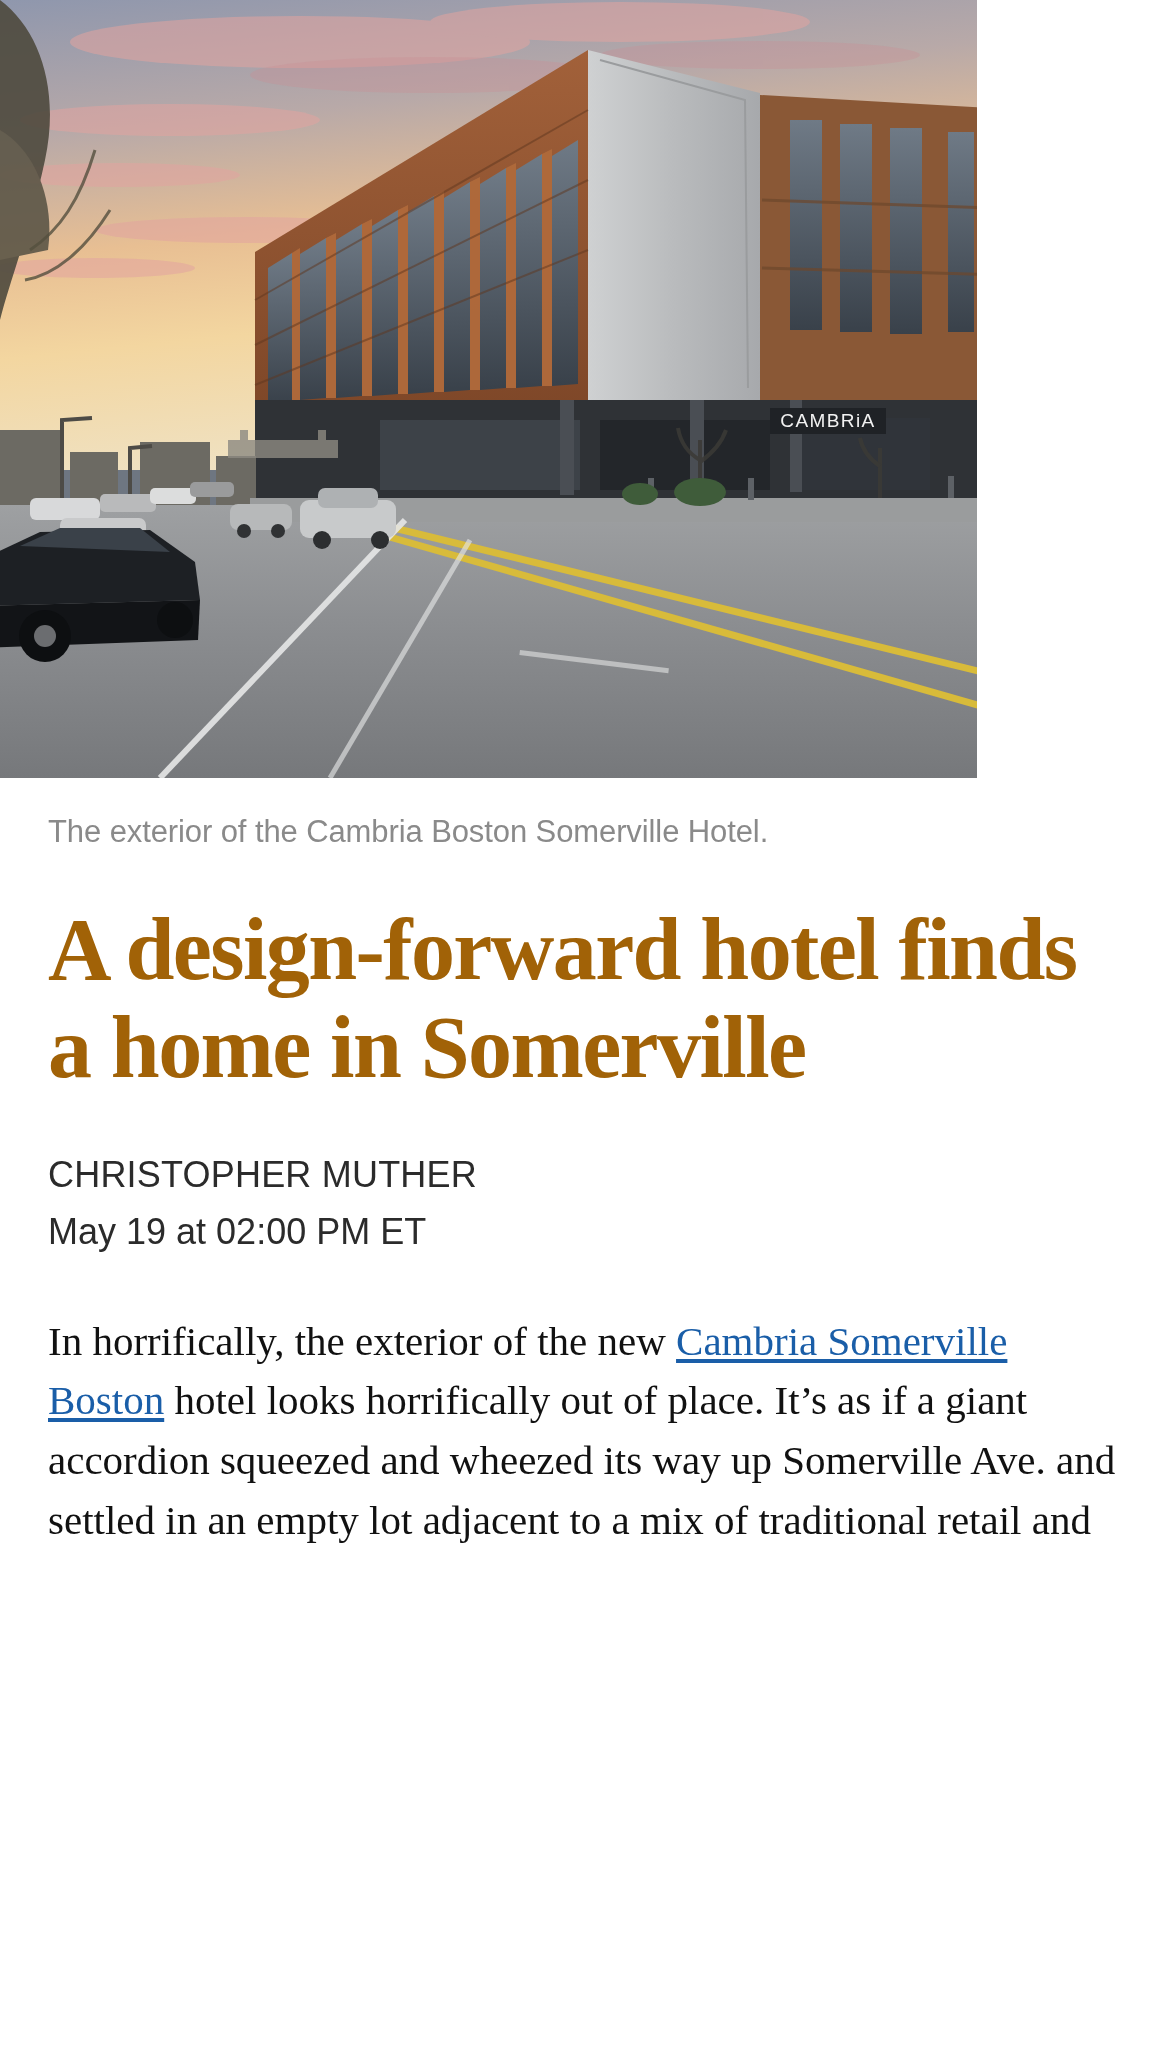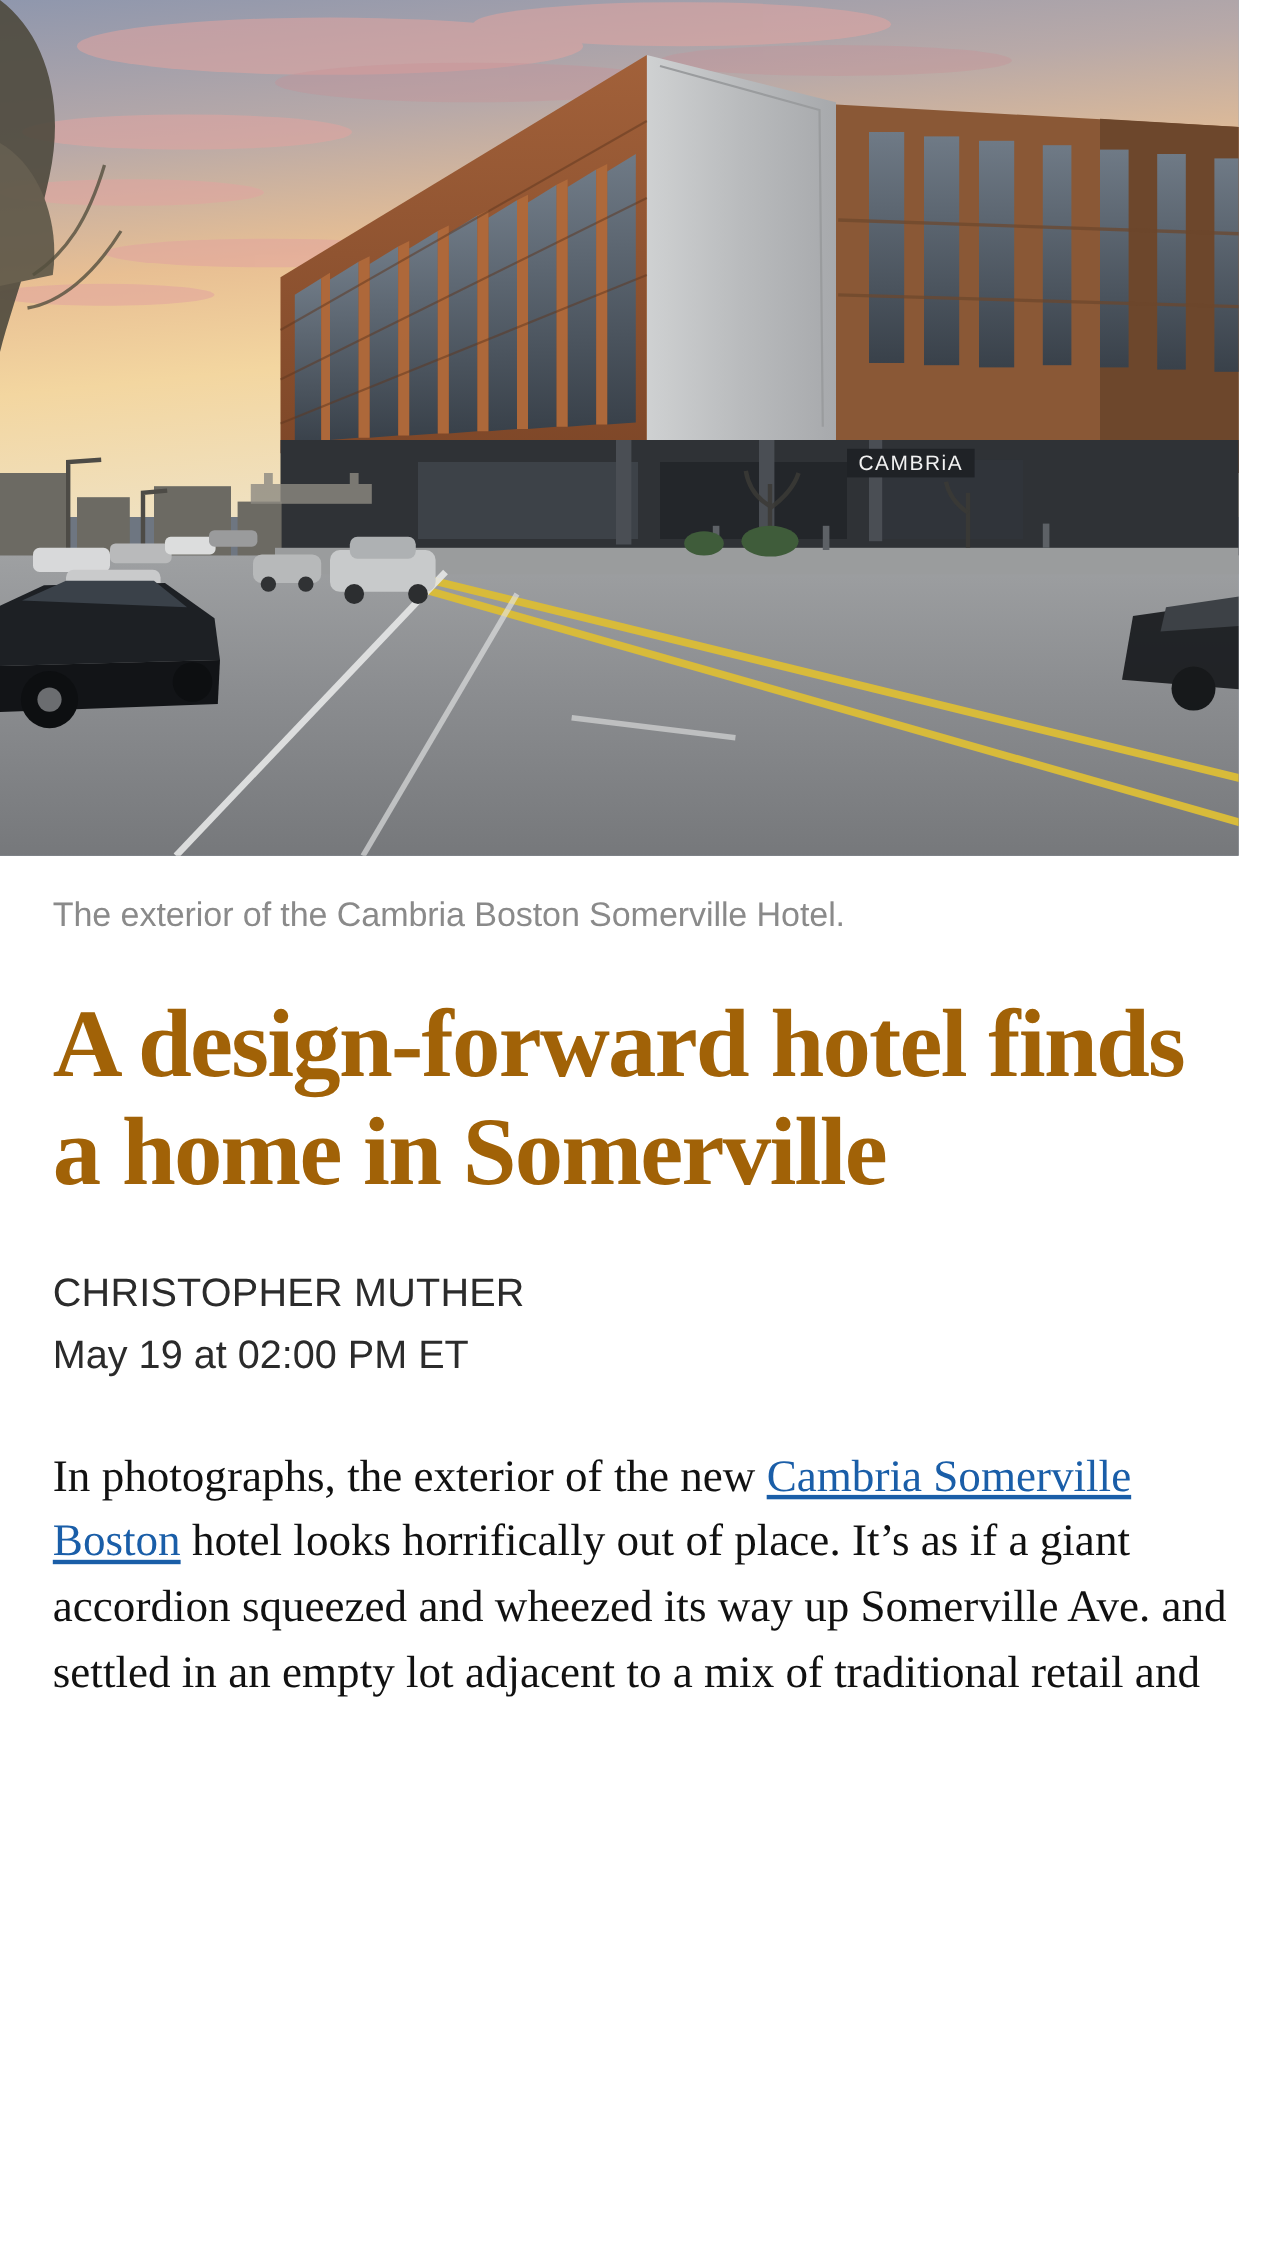--- a/index.html
+++ b/index.html
@@ -17,21 +17,21 @@
   .article {
     width: 1170px;
     min-height: 2052px;
     background: #ffffff;
     overflow: hidden;
   }
 
   
   .hero {
     position: relative;
-    width: 1126px;
+    width: 977px;
     height: 778px;
     overflow: hidden;
     background: #6e7681;
   }
   .hero svg { display: block; width: 1170px; height: 778px; }
 
   
   .caption {
     padding: 34px 48px 0 48px;
     font-family: "Liberation Sans", sans-serif;
@@ -306,16 +306,16 @@
   <div class="caption">The exterior of the Cambria Boston Somerville Hotel.</div>
 
   <h1 class="headline">A design-forward hotel finds a home in Somerville</h1>
 
   <div class="byline">
     <div class="byline-author">CHRISTOPHER MUTHER</div>
     <div class="byline-date">May 19 at 02:00 PM ET</div>
   </div>
 
   <div class="body">
-    <p><span>In photographs, the exterior of the new </span><a href="#">Cambria Somerville Boston</a><span> hotel looks horrifically out of place. It’s as if a giant accordion squeezed and wheezed its way up Somerville Ave. and settled in an empty lot adjacent to a mix of traditional retail and</span></p>
+    <p><span>In horrifically, the exterior of the new </span><a href="#">Cambria Somerville Boston</a><span> hotel looks horrifically out of place. It’s as if a giant accordion squeezed and wheezed its way up Somerville Ave. and settled in an empty lot adjacent to a mix of traditional retail and</span></p>
   </div>
 
 </div>
 
 </body></html>

